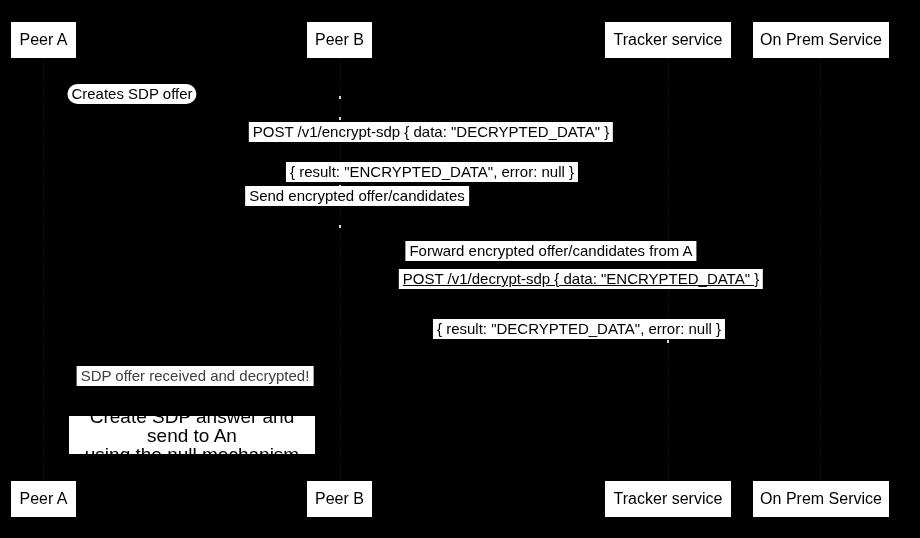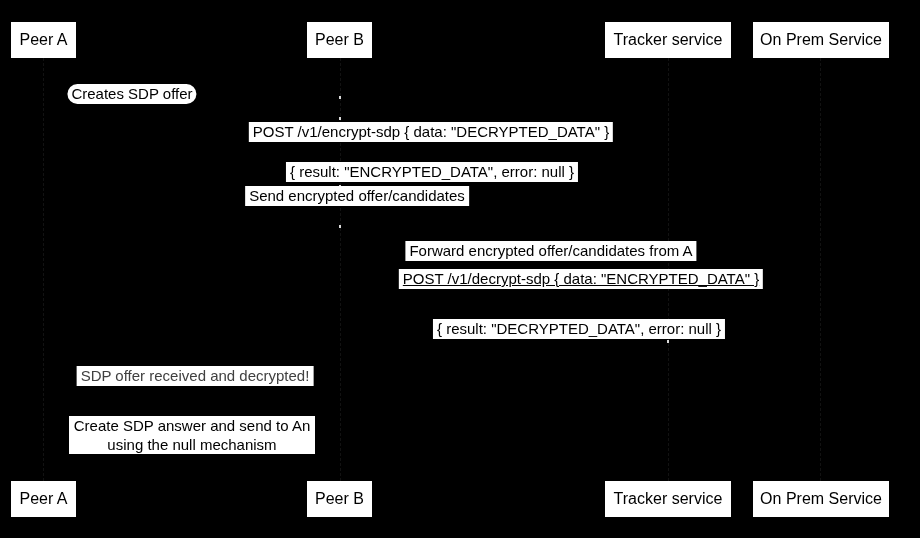--- a/index.html
+++ b/index.html
@@ -16,21 +16,21 @@
     position:absolute; height:36px; background:#fff; color:#000;
     display:flex; align-items:center; justify-content:center;
     font-size:16px; white-space:nowrap;
   }
   .msg {
     position:absolute; transform:translateX(-50%);
     background:#fff; color:#000; font-size:15px; line-height:18px;
     padding:1px 4px; white-space:nowrap;
   }
   .note {
-    position:absolute; background:#fff; color:#000; font-size:15px;
+    position:absolute; background:#fff; color:#000; font-size:19px;
     line-height:19px; text-align:center;
     display:flex; flex-direction:column; justify-content:center;
   }
 </style>
 </head>
 <body style="background: rgb(0, 0, 0);">
 
 <div class="canvas" style="background: rgb(0, 0, 0);">
 
   <div class="lifeline" style="left:43px"></div>

